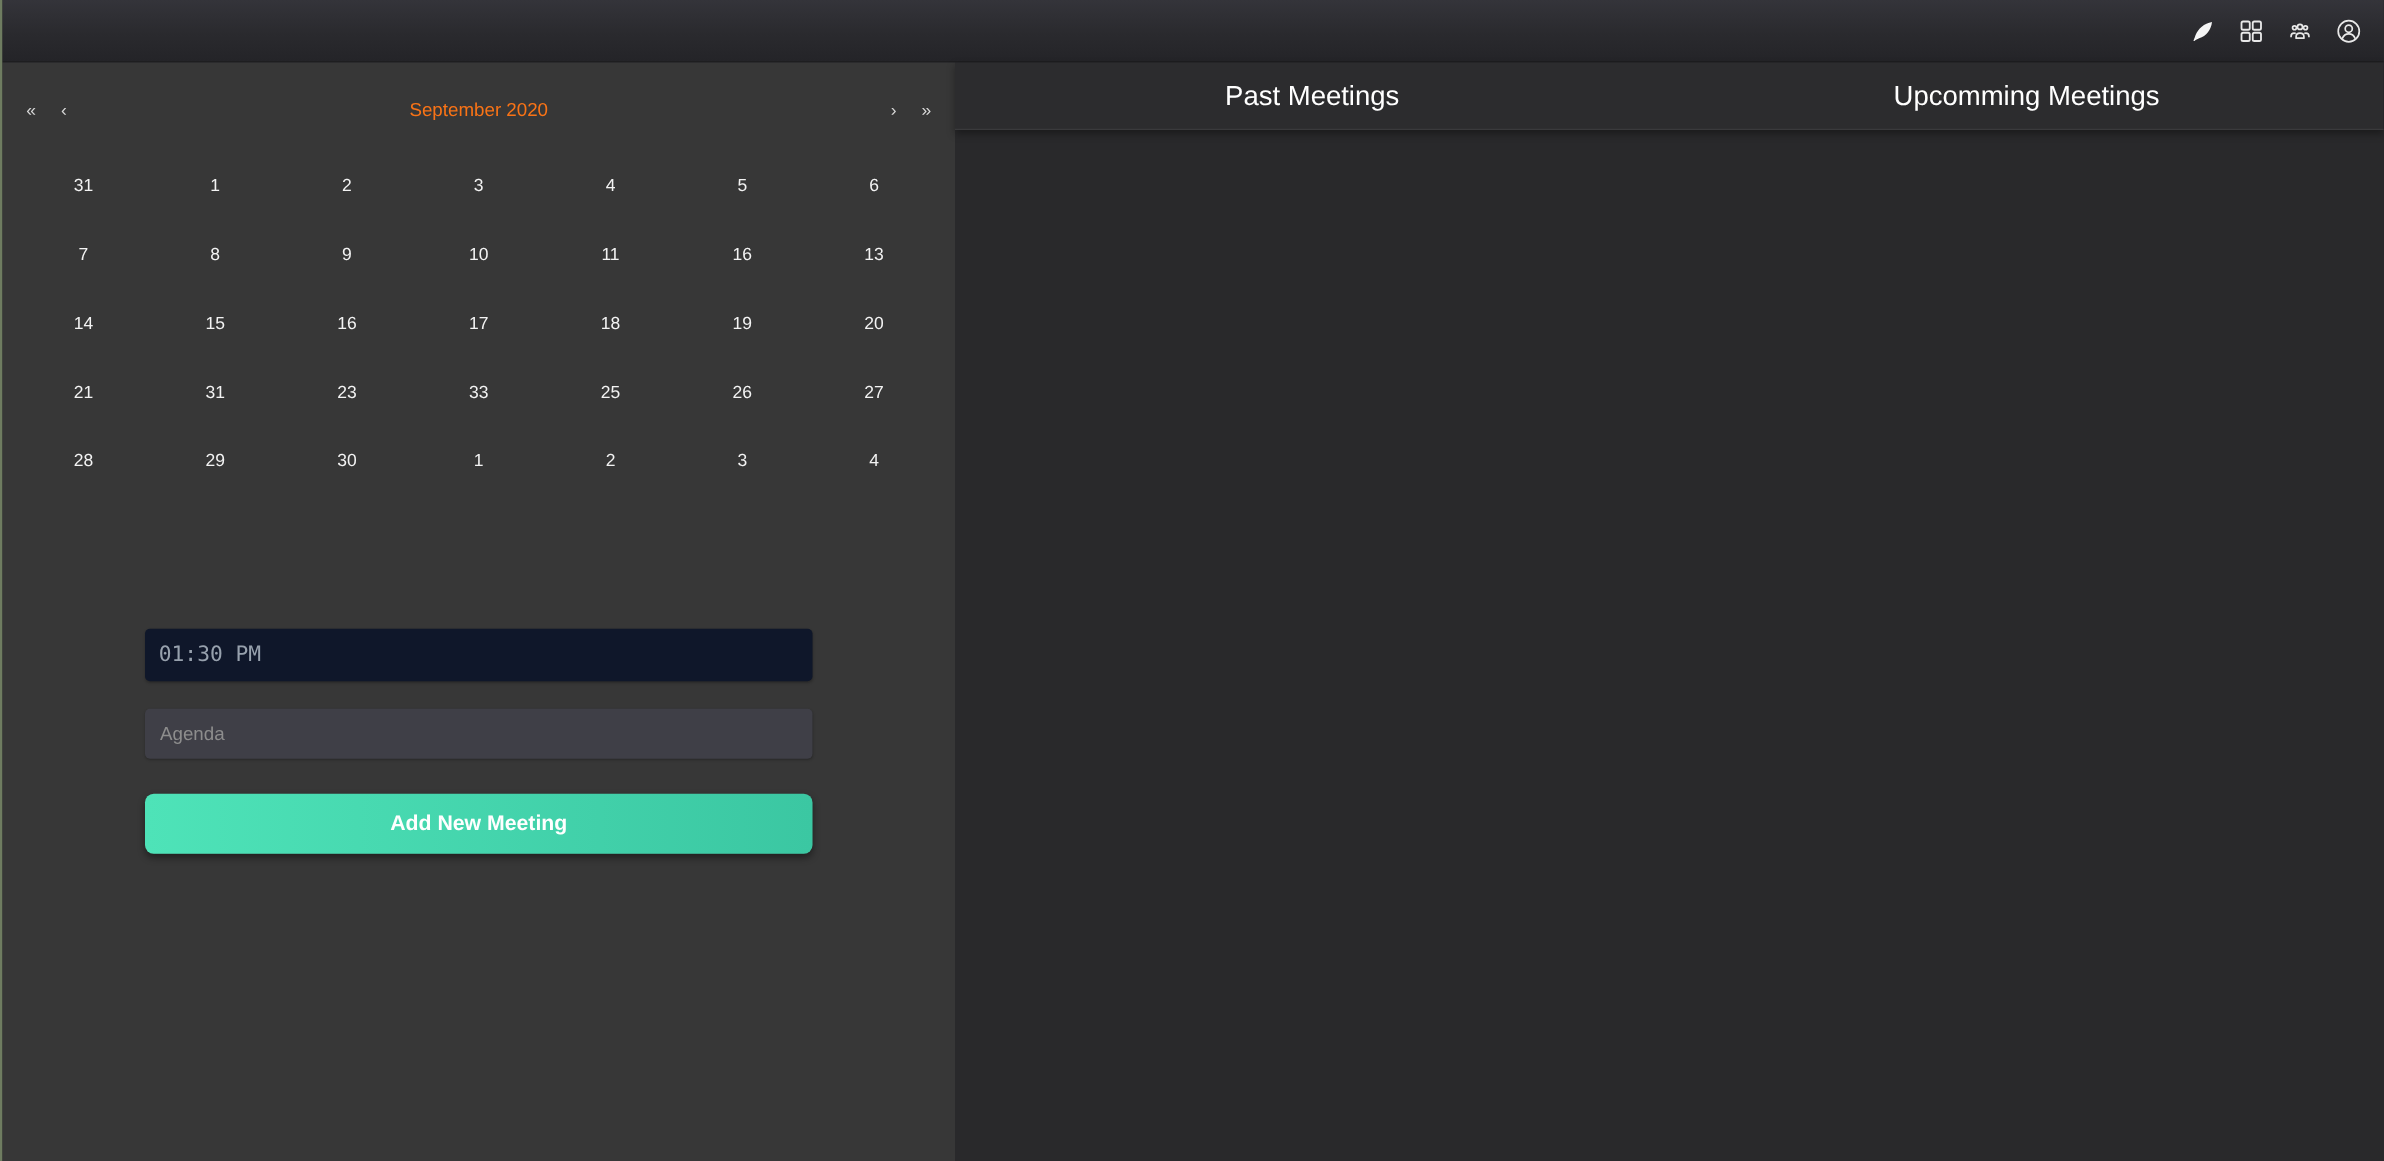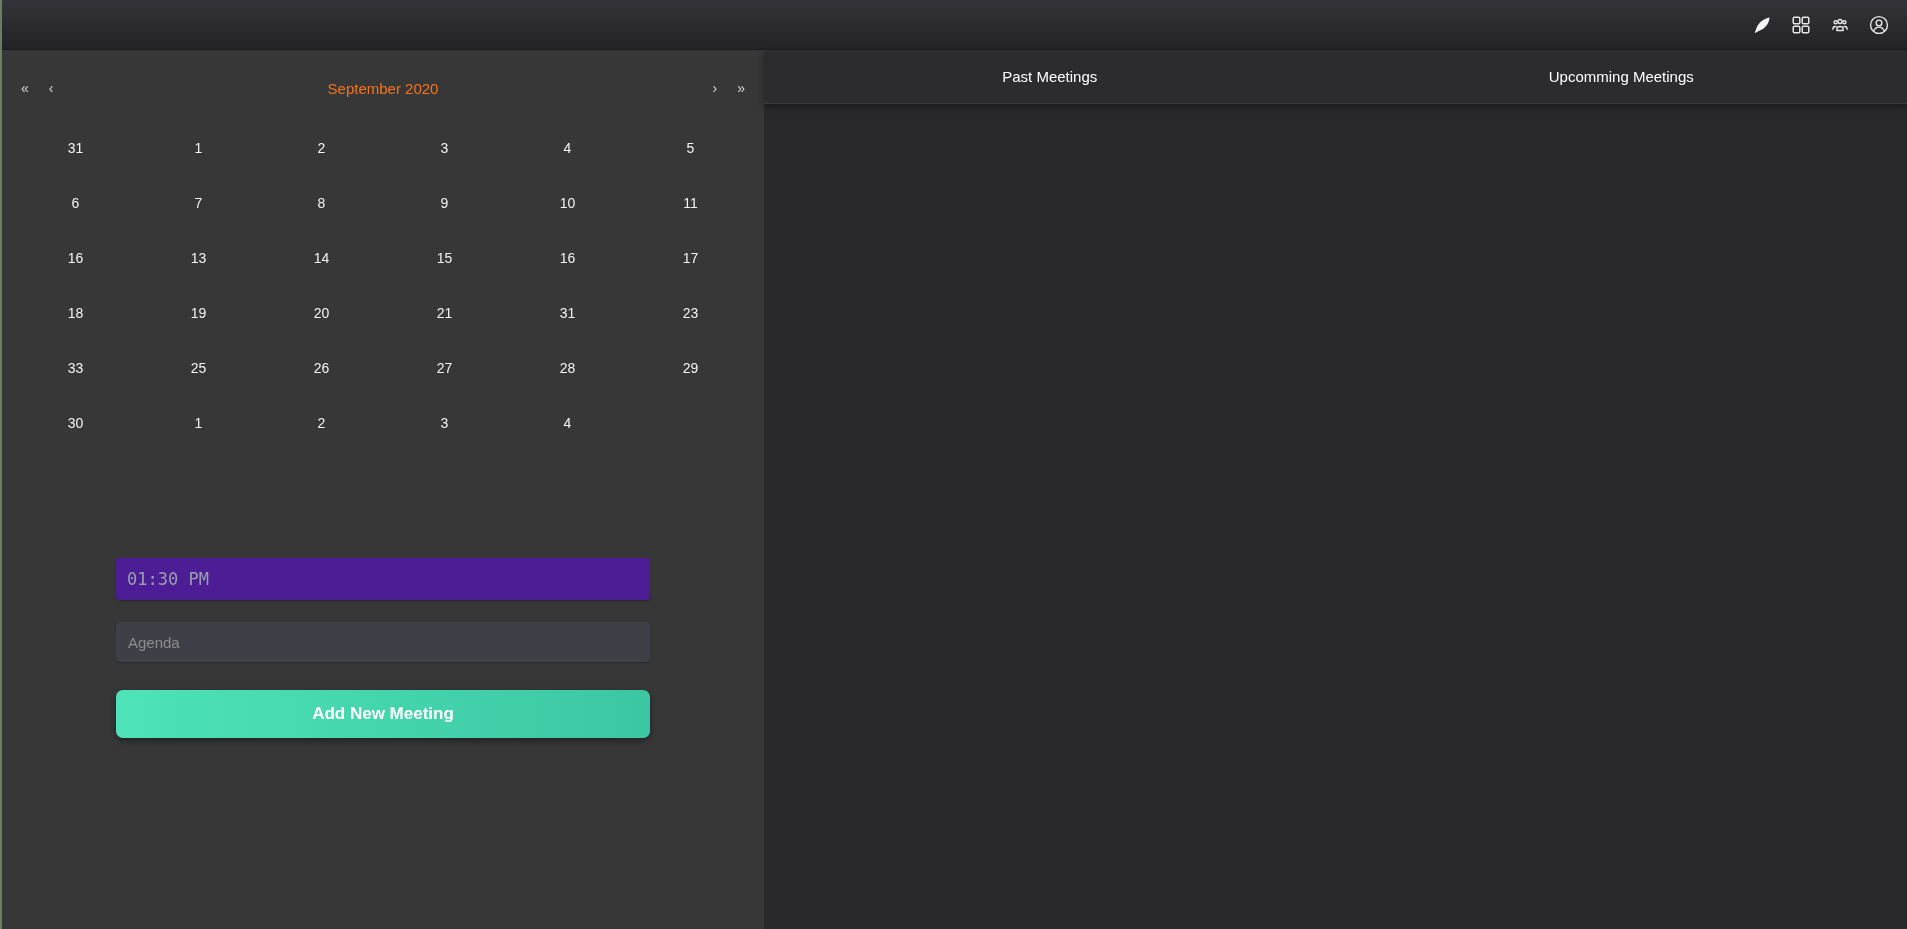--- a/index.html
+++ b/index.html
@@ -48,35 +48,35 @@
     font-family:"Liberation Sans", sans-serif;
   }
   .cal-label {
     flex:1; text-align:center; color:#f97316; font-size:15px;
     background:none; border:none; cursor:pointer;
     font-family:"Liberation Sans", sans-serif;
   }
   .cal-grid {
     margin-top:14px;
     display:grid;
-    grid-template-columns:repeat(6,1fr);
+    grid-template-columns:repeat(7,1fr);
     grid-auto-rows:55px;
   }
   .cal-cell {
     background:none; border:none; cursor:pointer;
     color:#f3f3f3; font-size:14px;
     font-family:"Liberation Sans", sans-serif;
     display:flex; align-items:center; justify-content:center;
   }
 
   
   .meeting-form { margin:108px 114px 0 114px; display:flex; flex-direction:column; }
   .time-input {
     width:100%; height:42px;
-    background:#4c1d95; border:none; outline:none; border-radius:4px;
+    background:#0f172a; border:none; outline:none; border-radius:4px;
     color:#97a1ad; font-size:17px;
     font-family:"DejaVu Sans Mono", monospace;
     padding:0 11px;
     box-shadow:0 1px 2px rgba(0,0,0,0.25);
   }
   .agenda-input {
     margin-top:22px; width:100%; height:40px;
     background:#3f3f47; border:none; outline:none; border-radius:4px;
     color:#cfcfcf; font-size:15px;
     font-family:"Liberation Sans", sans-serif;
@@ -97,21 +97,21 @@
   .right-panel { flex:1; display:flex; flex-direction:column; min-width:0; }
   .right-header {
     height:54px; flex:0 0 54px;
     background:#2c2c2e;
     border-bottom:1px solid #3a3a3c;
     box-shadow:0 3px 6px rgba(0,0,0,0.35);
     display:flex; z-index:2;
   }
   .right-header-half {
     flex:1; display:flex; align-items:center; justify-content:center;
-    color:#ffffff; font-size:15px;
+    color:#ffffff; font-size:22px;
   }
   .right-content { flex:1; background:#29292b; }
 </style>
 </head>
 <body>
 
 <div class="app">
 
   <div class="navbar">
     <button class="nav-icon-btn">

